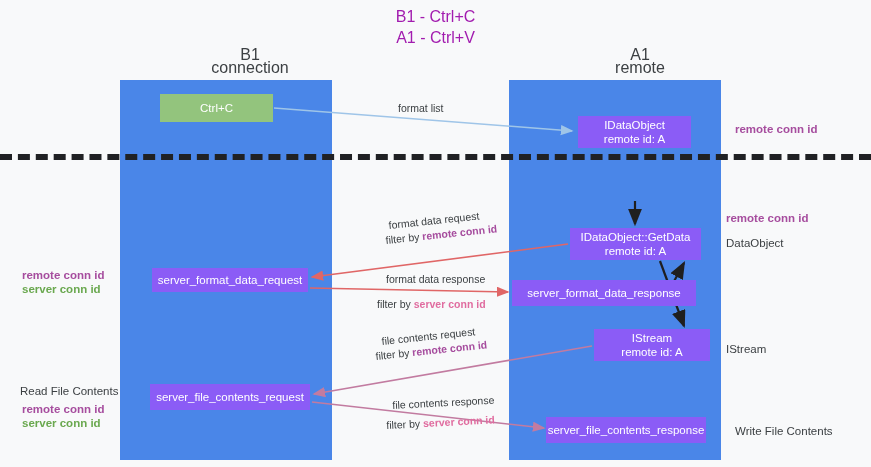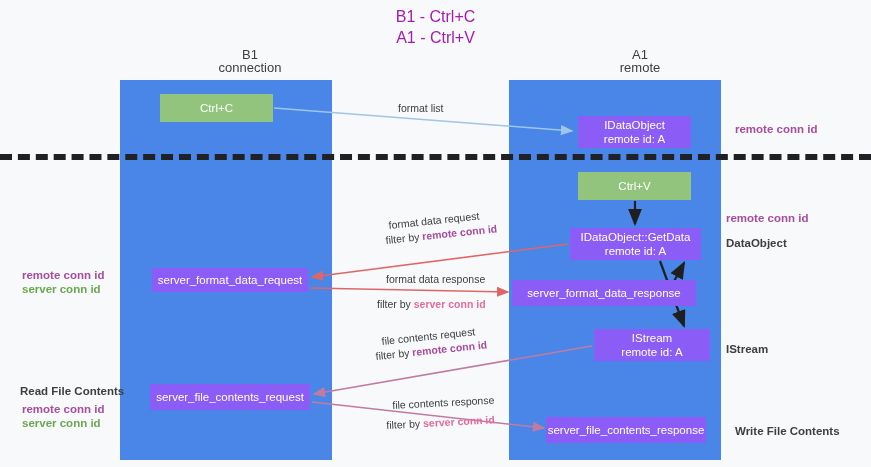--- a/index.html
+++ b/index.html
@@ -19,21 +19,21 @@
   #title{
     left:0;top:6px;width:871px;
     text-align:center;
     font-size:16px;line-height:21px;
     color:#a21caf;
     white-space:pre-line;
   }
 
   
   .col-head{
-    text-align:center;font-size:13px;line-height:13px;color:#3c4043;
+    text-align:center;font-size:16px;line-height:13px;color:#3c4043;
     white-space:pre-line;
   }
   #head-b1{left:150px;top:48px;width:200px;}
   #head-a1{left:540px;top:48px;width:200px;}
 
   
   .lane{background:#4a86e8;}
   #lane-b1{left:120px;top:80px;width:212px;height:380px;}
   #lane-a1{left:509px;top:80px;width:212px;height:380px;}
 
@@ -63,21 +63,21 @@
   #box-fmt-req{left:152px;top:268px;width:156px;height:24px;}
   #box-fmt-res{left:512px;top:280px;width:184px;height:26px;}
   #box-istream{left:594px;top:329px;width:116px;height:32px;}
   #box-file-req{left:150px;top:384px;width:160px;height:26px;text-align:right;}
   #box-file-res{left:546px;top:417px;width:160px;height:26px;}
 
   
   .side{font-size:11.5px;line-height:14px;}
   .purple{color:#a64d9e;font-weight:bold;}
   .green-t{color:#6aa84f;font-weight:bold;}
-  .plain{color:#3c4043;font-weight:bold;}
+  .plain{color:#3c4043;}
 
   #lbl-remote-1{left:735px;top:122px;}
   #lbl-remote-2{left:726px;top:211px;}
   #lbl-dataobject{left:726px;top:236px;}
   #lbl-istream{left:726px;top:342px;}
   #lbl-write{left:735px;top:424px;}
 
   #lbl-left-1{left:22px;top:268px;}
   #lbl-left-read{left:13px;top:384px;margin-left:7px;}
   #lbl-left-2{left:22px;top:402px;}
@@ -154,21 +154,20 @@
     <line x1="592" y1="346" x2="314" y2="394" stroke="#c27ba0" stroke-width="1.6" marker-end="url(#ah-magenta)"></line>
 
     <line x1="312" y1="402" x2="544" y2="428" stroke="#c27ba0" stroke-width="1.6" marker-end="url(#ah-magenta)"></line>
   </svg>
 
   <div class="abs" id="divider"></div>
 
   <div class="abs box green" id="box-ctrlc">Ctrl+C</div>
   <div class="abs box orange" id="box-idataobject">IDataObject
 remote id: A</div>
-  <div class="abs box green" id="box-ctrlv">Ctrl+V</div>
   <div class="abs box orange" id="box-getdata">IDataObject::GetData
 remote id: A</div>
   <div class="abs box orange" id="box-fmt-req">server_format_data_request</div>
   <div class="abs box orange" id="box-fmt-res">server_format_data_response</div>
   <div class="abs box orange" id="box-istream">IStream
 remote id: A</div>
   <div class="abs box orange" id="box-file-req">server_file_contents_request</div>
   <div class="abs box orange" id="box-file-res">server_file_contents_response</div>
 
   <div class="abs side purple" id="lbl-remote-1">remote conn id</div>

